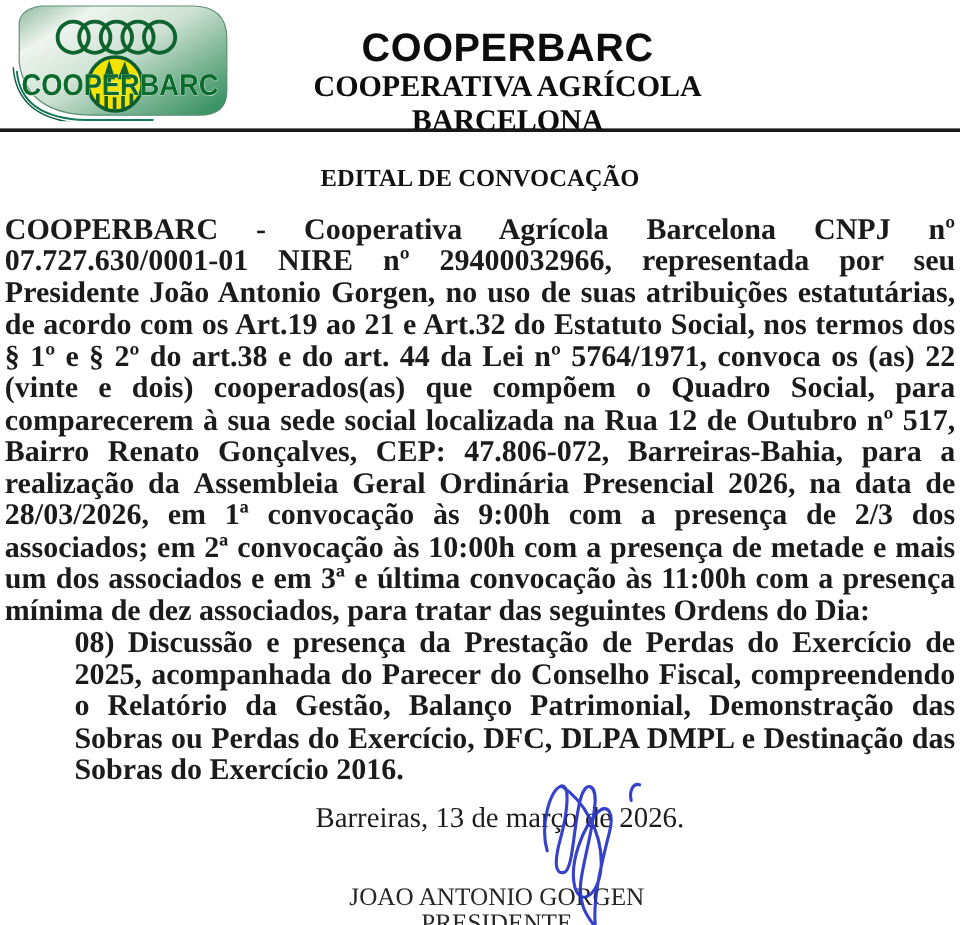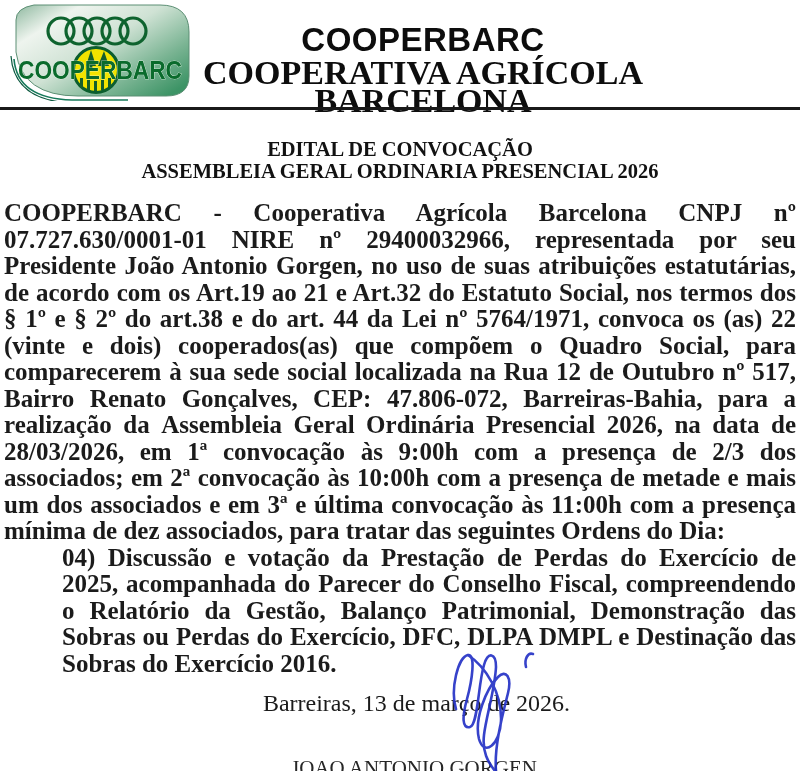--- a/index.html
+++ b/index.html
@@ -10,21 +10,21 @@
   }
   
   .header{position:absolute;top:0;left:0;width:800px;height:107px;}
   .logo{position:absolute;left:8px;top:4px;width:182px;height:97px;}
   .header-titles{position:absolute;left:196px;top:22px;width:454px;text-align:center;}
   .header-title{
     font-family:"Liberation Sans","DejaVu Sans",sans-serif;
     font-weight:bold;font-size:33px;line-height:36px;letter-spacing:0.5px;color:#0d0d0d;
   }
   .header-subtitle{
-    font-weight:bold;font-size:34px;line-height:28px;margin-top:1px;color:#0d0d0d;
+    font-weight:bold;font-size:25px;line-height:28px;margin-top:1px;color:#0d0d0d;
   }
   .rule{position:absolute;top:107px;left:0;width:800px;height:3px;background:#191919;}
   
   .doc{position:absolute;top:110px;left:0;width:800px;padding:0;}
   .doc-heading{
     text-align:center;font-weight:bold;font-size:20.5px;line-height:21.5px;
     margin:29px 4px 0 4px;color:#121212;
   }
   .rich{font-size:25px;line-height:26.5px;text-align:justify;color:#1b1b1b;font-weight:bold;}
   .intro{margin:18px 4px 0 4px;}
@@ -93,26 +93,25 @@
       <div class="header-subtitle">COOPERATIVA AGRÍCOLA BARCELONA</div>
     </div>
   </div>
 
   <div class="rule"></div>
 
   <div class="doc">
 
     <div class="doc-heading">
       <div>EDITAL DE CONVOCAÇÃO</div>
-      <div>ASSEMBLEIA GERAL ORDINARIA PRESENCIAL 2026</div>
     </div>
 
     <p class="rich intro"><b>COOPERBARC - Cooperativa Agrícola Barcelona</b><span> CNPJ nº 07.727.630/0001-01 NIRE nº 29400032966, representada por seu Presidente João Antonio Gorgen, no uso de suas atribuições estatutárias, de acordo com os Art.19 ao 21 e Art.32 do Estatuto Social, nos termos dos § 1º e § 2º do art.38 e do art. 44 da Lei nº 5764/1971, convoca os (as) </span><b>22 (vinte e dois) cooperados(as)</b><span> que compõem o Quadro Social, para comparecerem à sua sede social localizada na Rua 12 de Outubro nº 517, Bairro Renato Gonçalves, CEP: 47.806-072, Barreiras-Bahia, para a realização da </span><b>Assembleia Geral Ordinária Presencial 2026</b><span>, na data de </span><b>28/03/2026</b><span>, em 1ª convocação às 9:00h com a presença de 2/3 dos associados; em 2ª convocação às 10:00h com a presença de metade e mais um dos associados e em 3ª e última convocação às 11:00h com a presença mínima de dez associados, para tratar das seguintes </span><b>Ordens do Dia:</b></p>
 
-    <p class="rich item"><b>04)</b><span> Discussão e votação da </span><b>Prestação de Perdas do Exercício de 2025,</b><span> acompanhada do Parecer do Conselho Fiscal, compreendendo o Relatório da Gestão, Balanço Patrimonial, Demonstração das Sobras ou Perdas do Exercício, DFC, DLPA DMPL e Destinação das Sobras do Exercício 2016.</span></p>
+    <p class="rich item"><b>08)</b><span> Discussão e presença da </span><b>Prestação de Perdas do Exercício de 2025,</b><span> acompanhada do Parecer do Conselho Fiscal, compreendendo o Relatório da Gestão, Balanço Patrimonial, Demonstração das Sobras ou Perdas do Exercício, DFC, DLPA DMPL e Destinação das Sobras do Exercício 2016.</span></p>
 
 
     <div class="date-line">Barreiras, 13 de março de 2026.</div>
 
     <div class="sign-block">
       <div>JOAO ANTONIO GORGEN</div>
       <div>PRESIDENTE</div>
     </div>
   </div>
 

